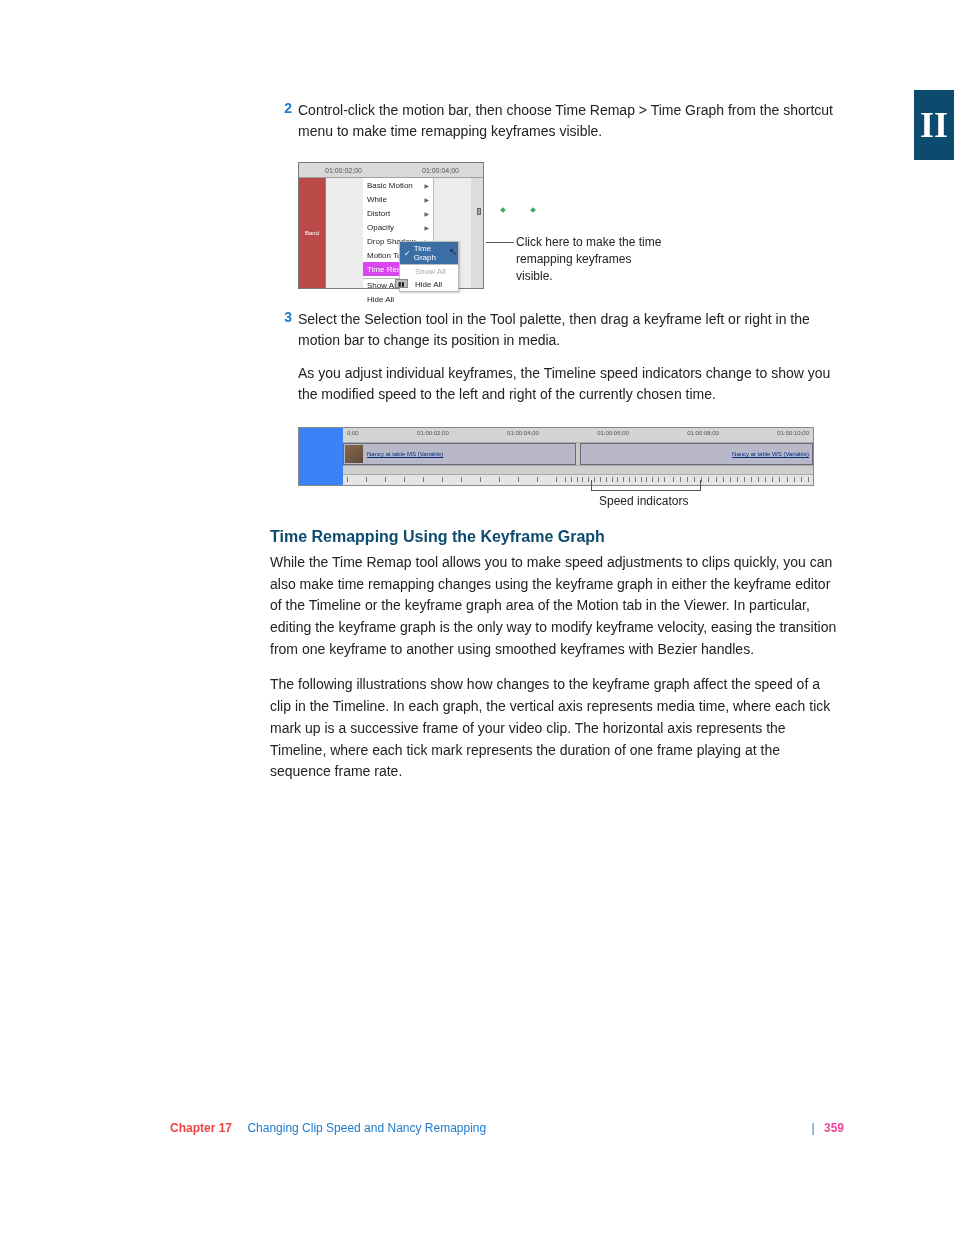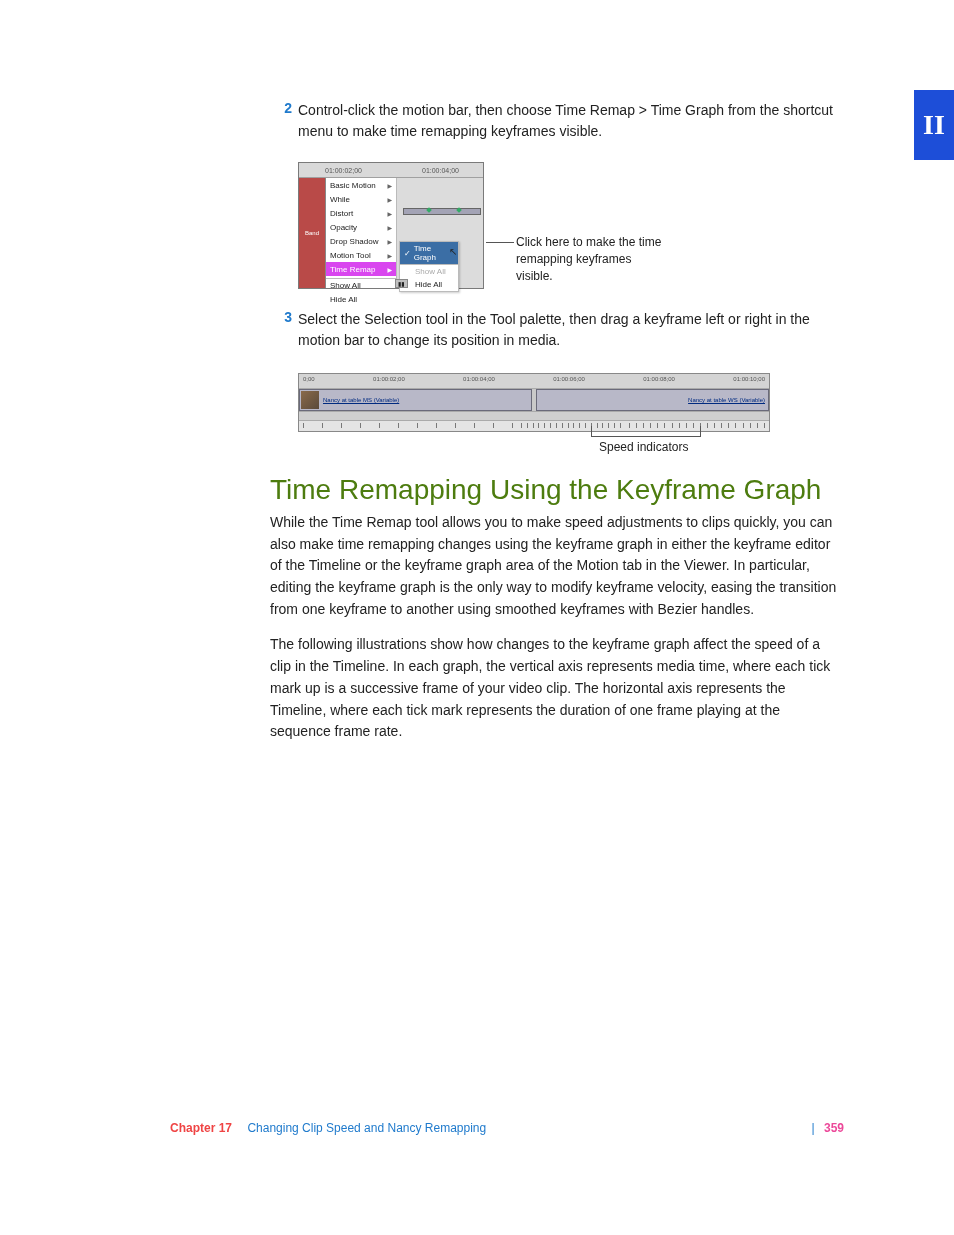--- a/index.html
+++ b/index.html
@@ -16,24 +16,24 @@
   .page {
     padding: 90px 100px 0 100px;
     position: relative;
   }
   .side-tab {
     position: absolute;
     top: 90px;
     right: 0;
     width: 40px;
     height: 70px;
-    background: #1d4ed8;
+    background: #0c4a6e;
     color: #fff;
     font-family: Georgia, "Times New Roman", serif;
-    font-size: 28px;
+    font-size: 36px;
     display: flex;
     align-items: center;
     justify-content: center;
     font-weight: bold;
   }
   .content {
     margin-left: 170px;
     margin-right: 10px;
   }
   .step-row {
@@ -81,20 +81,21 @@
     height: 14px;
     display: flex;
     align-items: center;
     padding-left: 26px;
     gap: 60px;
     font-size: 7px;
     color: #555;
   }
   .fig1-body {
     display: flex;
+    gap: 37px;
   }
   .fig1-left {
     width: 26px;
     background: #b94a48;
     color: #fff;
     font-size: 6px;
     display: flex;
     align-items: center;
     justify-content: center;
     writing-mode: horizontal-tb;
@@ -211,20 +212,21 @@
     margin-left: 28px;
     margin-top: 22px;
     margin-bottom: 14px;
   }
   .figure2 {
     width: 470px;
     border: 1px solid #888;
     background: #3b82f6;
     font-size: 6px;
     position: relative;
+    padding-left: 44px;
   }
   .f2-ruler {
     height: 12px;
     background: #d4d4d4;
     border-bottom: 1px solid #aaa;
     display: flex;
     justify-content: space-between;
     padding: 2px 4px 0 4px;
     color: #555;
   }
@@ -306,23 +308,23 @@
     border-bottom: 1px solid #555;
   }
   .callout2 {
     position: absolute;
     left: 300px;
     top: 66px;
     font-size: 12px;
   }
 
   h2.section {
-    color: #4d7c0f;
-    font-weight: 400;
-    font-size: 28px;
+    color: #0c4a6e;
+    font-weight: 700;
+    font-size: 16px;
     margin-top: 42px;
     margin-bottom: 6px;
   }
   .para {
     line-height: 1.55;
     margin-top: 0;
     margin-bottom: 14px;
   }
 
   .footer {
@@ -421,20 +423,21 @@
         <span class="cursor">↖</span>
         <div class="fig1-foot">▮▮</div>
       </div>
       <div class="callout1">Click here to make the time remapping keyframes visible.</div>
     </div>
 
     <div class="step-row">
       <div class="step-num">3</div>
       <div class="step-text">Select the Selection tool in the Tool palette, then drag a keyframe left or right in the motion bar to change its position in media.</div>
     </div>
+    <div class="step-continue">As you adjust individual keyframes, the Timeline speed indicators change to show you the modified speed to the left and right of the currently chosen time.</div>
 
     <div class="figure2-wrap">
       <div class="figure2">
         <div class="f2-ruler">
           <span>0;00</span>
           <span>01:00:02;00</span>
           <span>01:00:04;00</span>
           <span>01:00:06;00</span>
           <span>01:00:08;00</span>
           <span>01:00:10;00</span>

